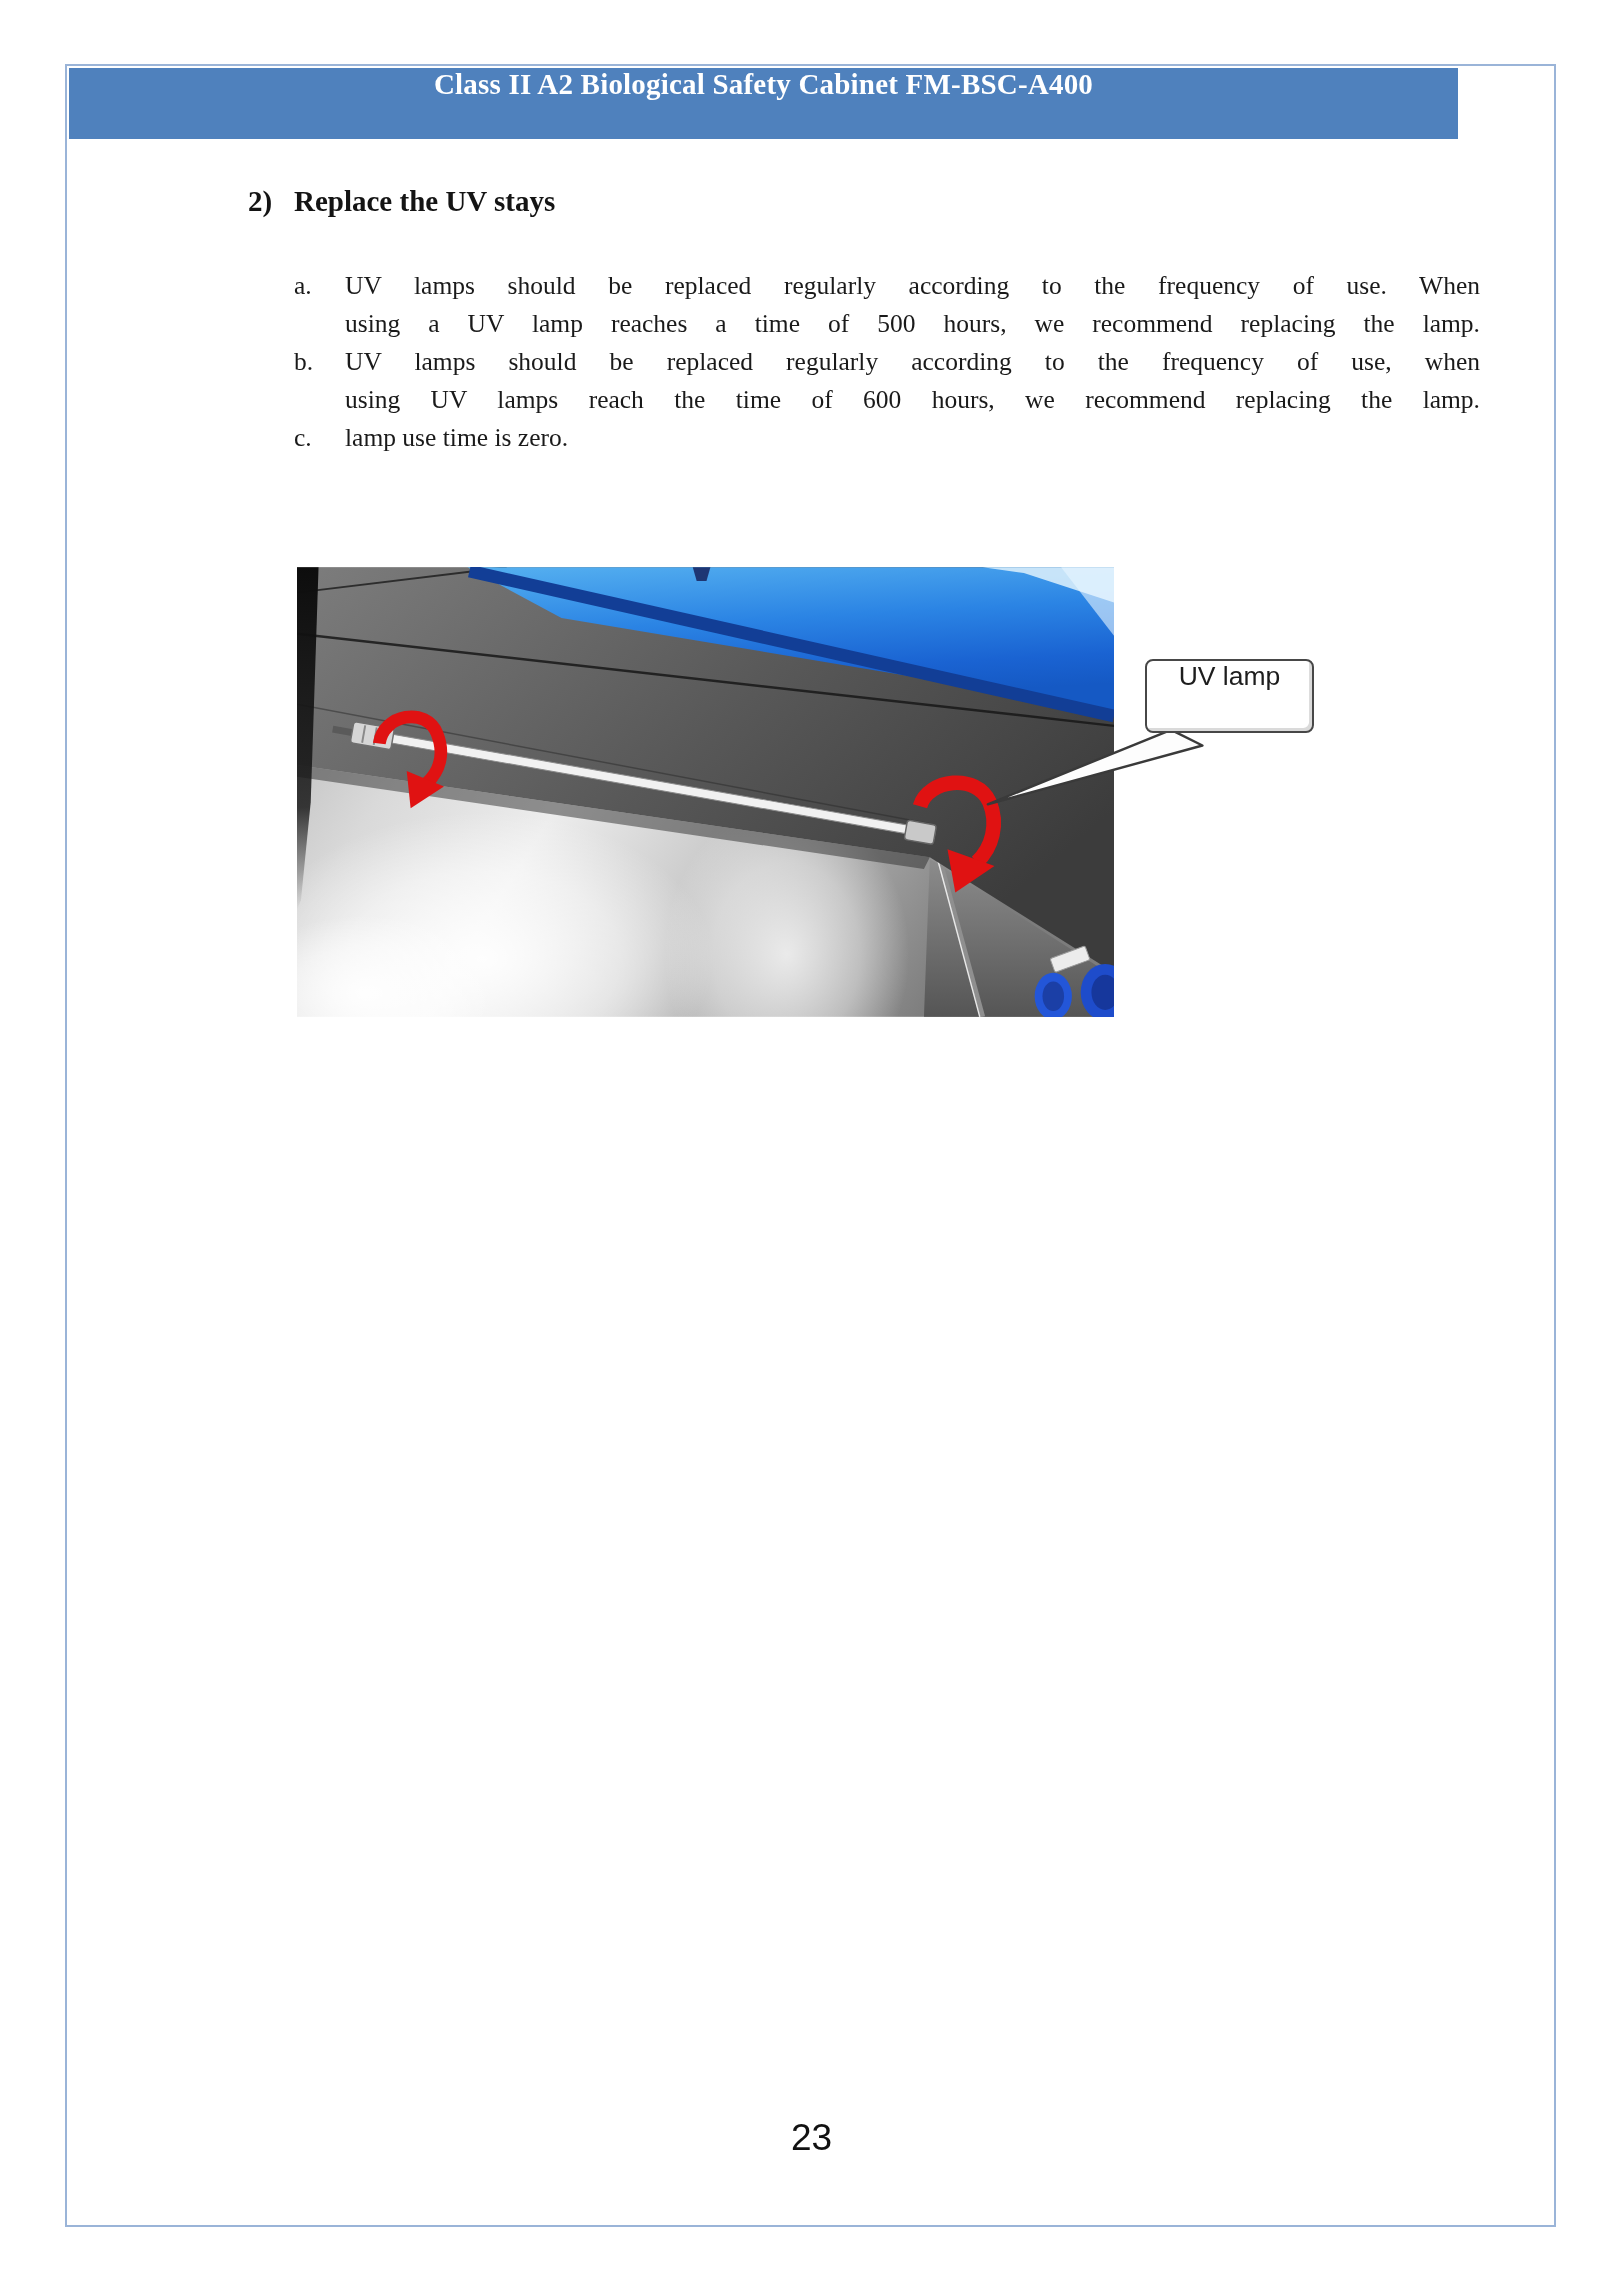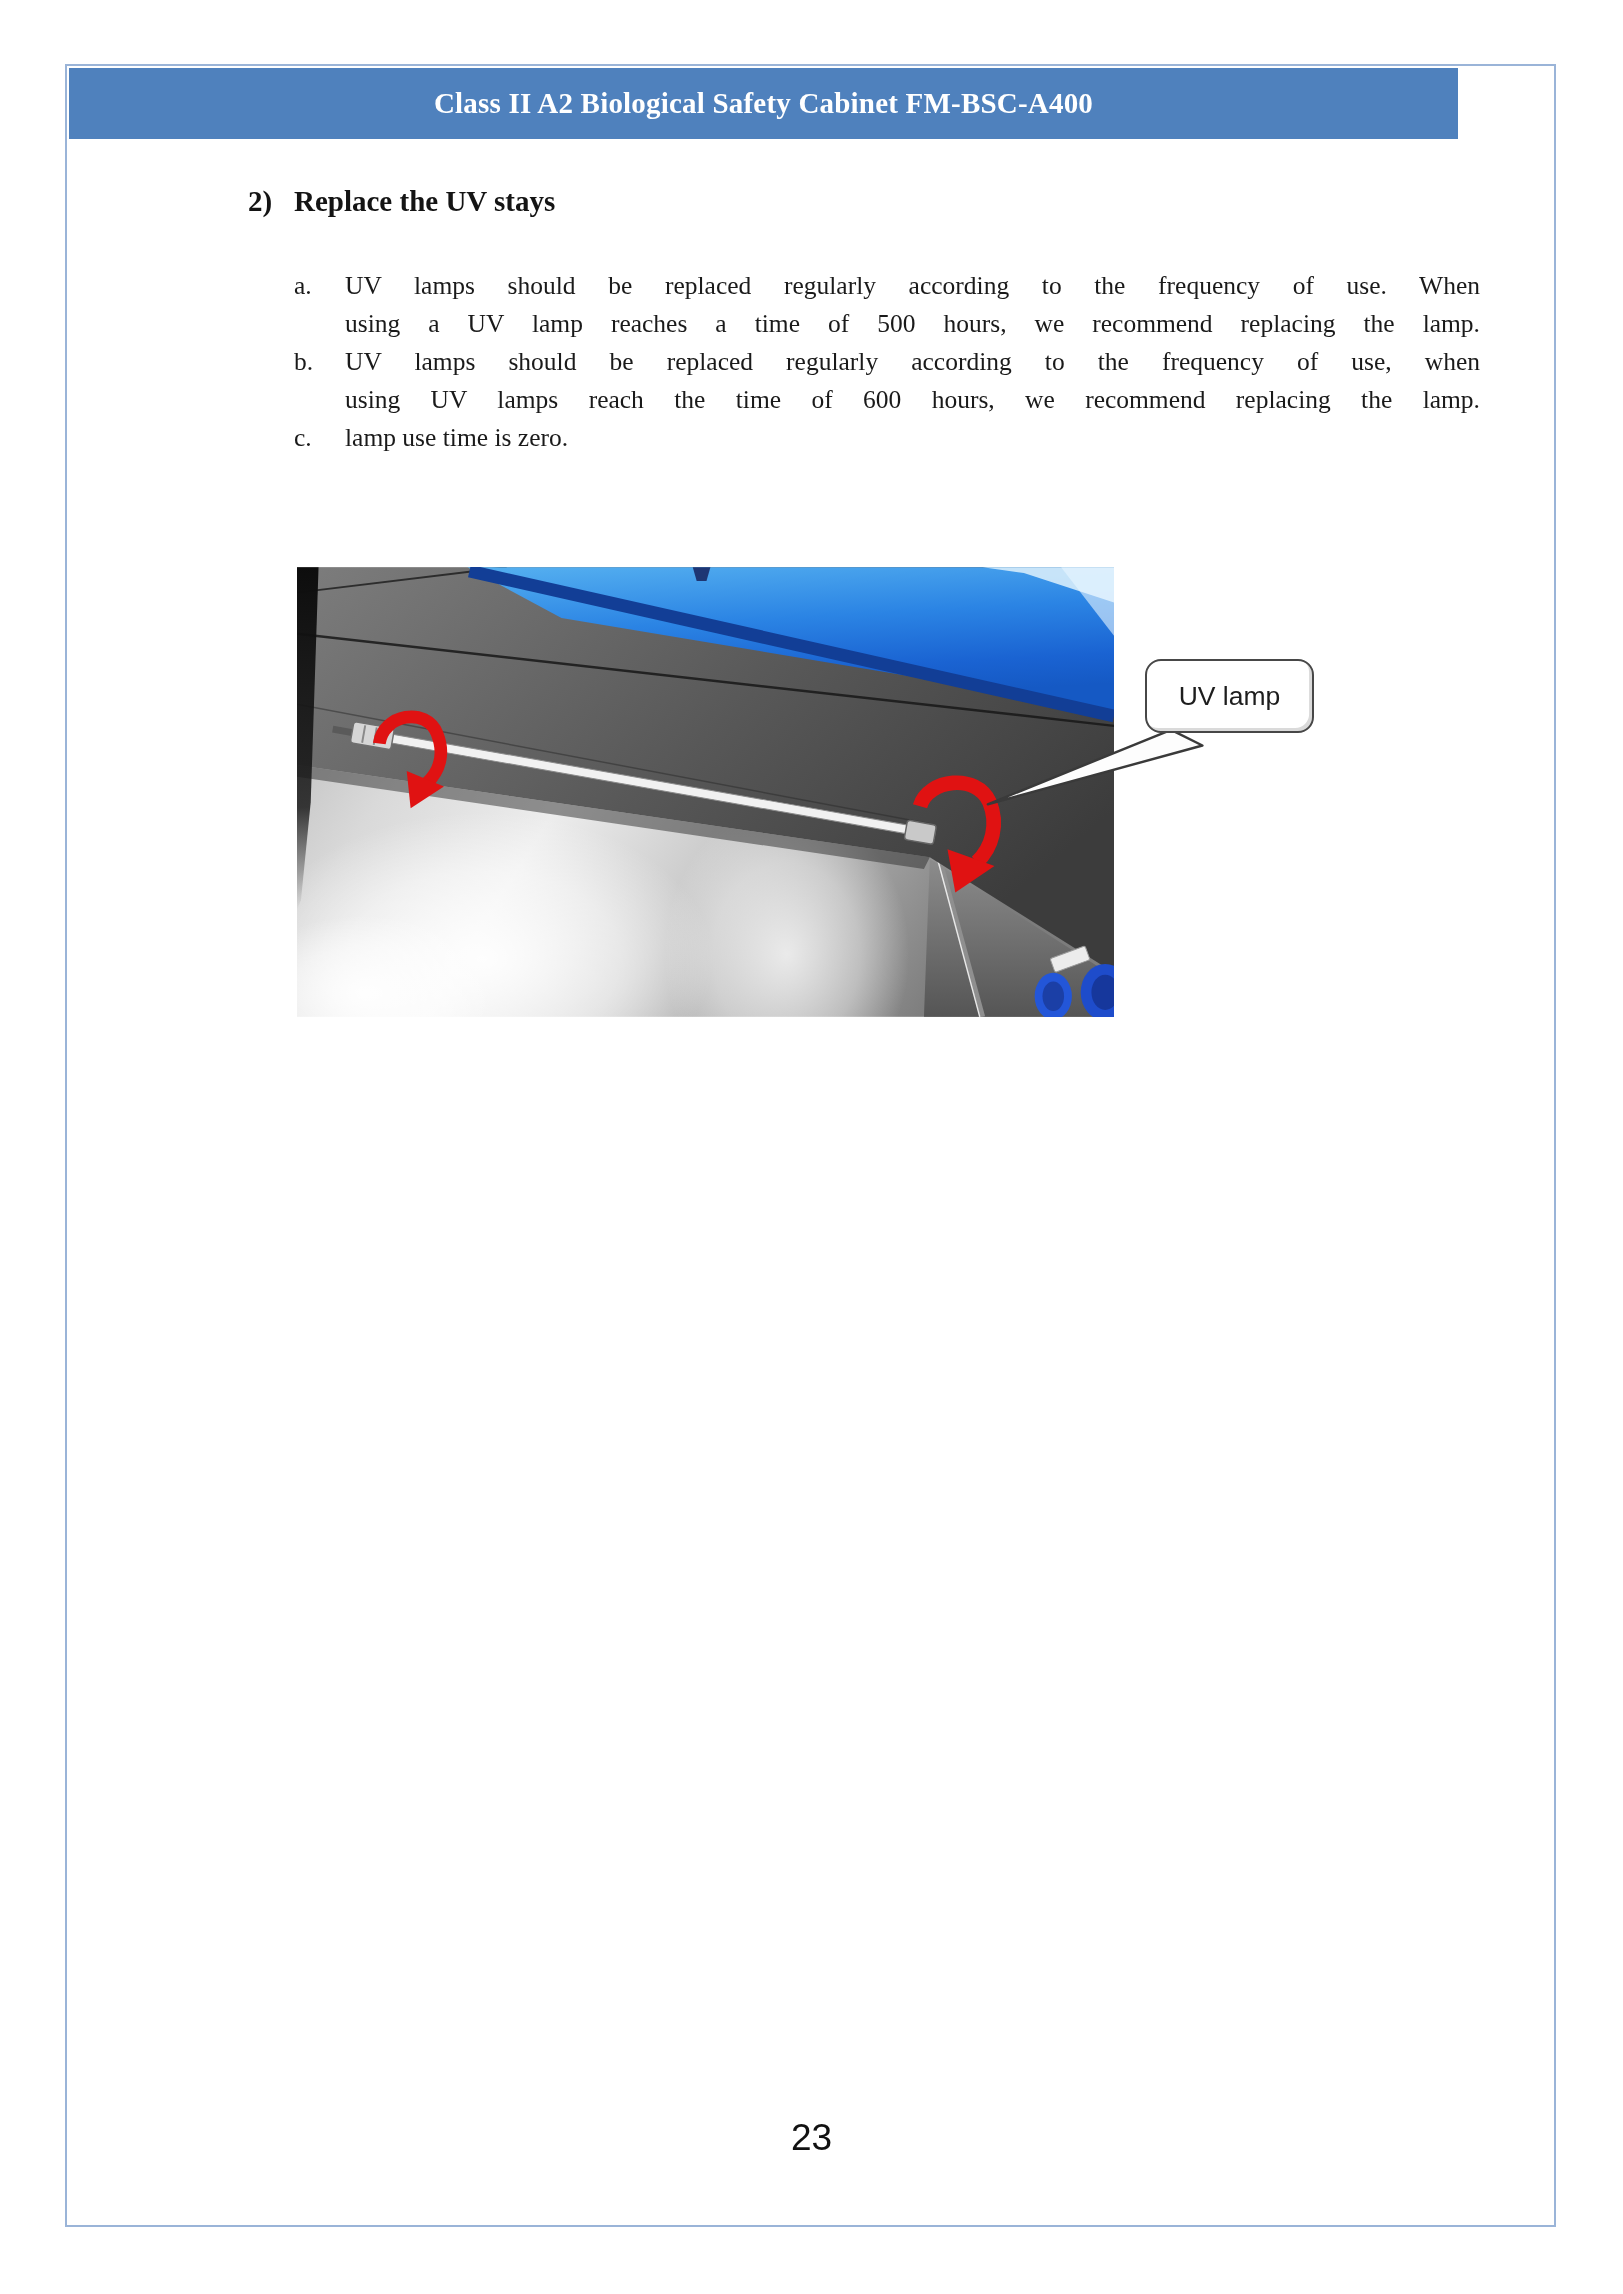--- a/index.html
+++ b/index.html
@@ -20,21 +20,21 @@
     border: 2px solid #9ab4d8;
     box-sizing: border-box;
   }
   
   .header-bar {
     position: absolute;
     left: 69px; top: 68px;
     width: 1389px; height: 71px;
     background: #4f81bd;
     display: flex;
-    align-items: center;
+    align-items: flex-start;
     justify-content: center;
   }
   .header-title {
     font-size: 29px;
     font-weight: bold;
     color: #ffffff;
     letter-spacing: 0.2px;
   }
   
   .section-heading {
@@ -68,25 +68,25 @@
     width: 1024px; height: 453px;
   }
   .photo-svg { position: absolute; left: 0; top: 0; }
   .tail-svg { position: absolute; left: 0; top: 0; pointer-events: none; }
   .callout {
     position: absolute;
     left: 848px; top: 92px;
     width: 169px; height: 74px;
     background: #ffffff;
     border: 2.9px solid #474747;
-    border-radius: 16px;
+    border-radius: 8px;
     box-sizing: border-box;
     box-shadow: inset -2.9px -2.9px 0 rgba(150,150,150,0.35);
     display: flex;
-    align-items: center;
+    align-items: flex-start;
     justify-content: center;
   }
   .callout-label {
     font-family: "Liberation Sans", sans-serif;
     font-size: 26.5px;
     color: #1d1d1d;
   }
   
   .page-number {
     position: absolute;

